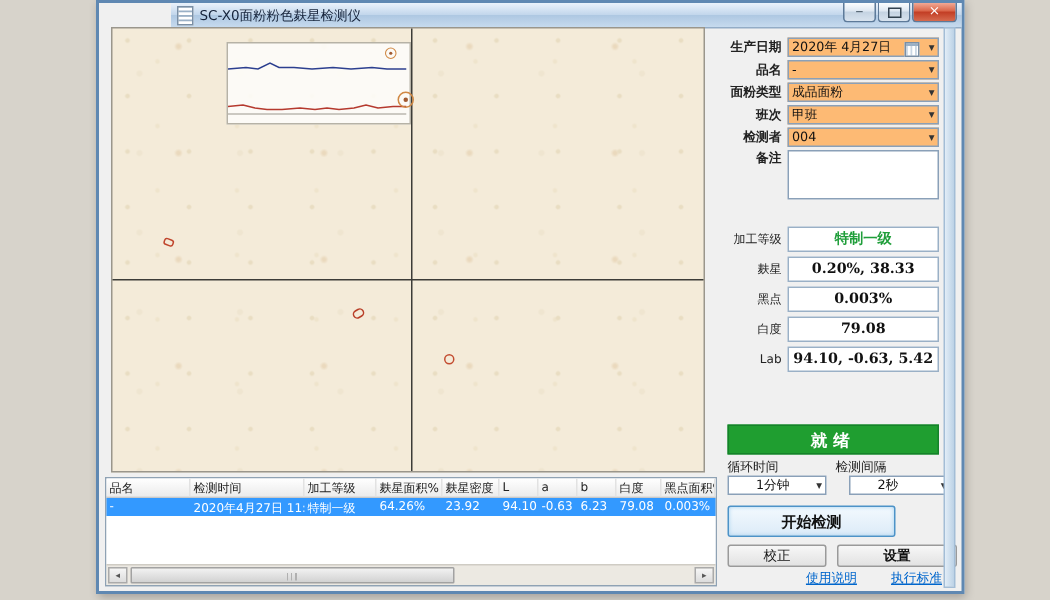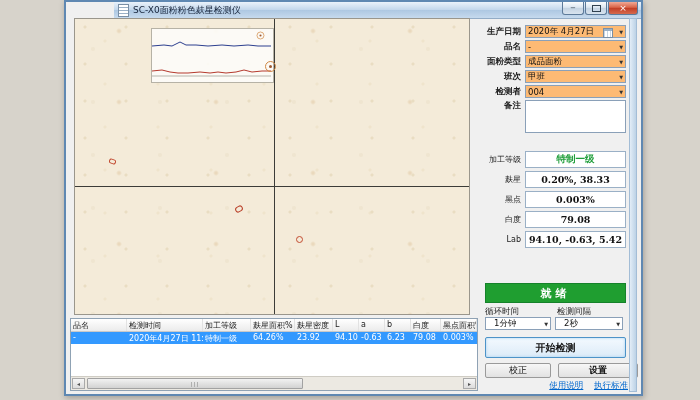--- a/index.html
+++ b/index.html
@@ -96,33 +96,33 @@
     white-space:nowrap;}
   .rbox.green{color:#1f9e3a;}
   
   .readybar{position:absolute;left:419px;top:281px;width:141px;height:20px;box-sizing:border-box;
     background:#1f9e30;border:1px solid #15822a;color:#fff;font-weight:bold;font-size:11px;
     letter-spacing:4px;display:flex;align-items:center;justify-content:center;}
   .clabel{position:absolute;top:304px;font-size:8.5px;color:#222;}
   .cl1{left:419px;} .cl2{left:479px;margin-left:12px;}
   .combo{position:absolute;top:315px;height:13px;box-sizing:border-box;background:#fff;
     border:1px solid #8aa0b8;font-size:8.5px;display:flex;align-items:center;
-    padding:0 8px;color:#111;}
+    padding:0 18px;color:#111;}
   .combo .carat{top:3px;}
-  .combo1{left:419px;width:66px;} .combo2{left:489px;width:68px;}
+  .combo1{left:419px;width:66px;} .combo2{left:500px;width:68px;}
   .btn{position:absolute;box-sizing:border-box;display:flex;align-items:center;
     justify-content:center;font-size:9px;color:#111;
     background:linear-gradient(#f7f7f7,#e2e2e2);border:1px solid #9a9a9a;border-radius:2px;}
-  .startbtn{left:419px;top:335px;width:141px;height:21px;font-weight:bold;font-size:10px;
+  .startbtn{left:419px;top:335px;width:112px;height:21px;font-weight:bold;font-size:10px;
     background:linear-gradient(#f3f9fe,#dcebf8);border:1px solid #4d93c8;
     box-shadow:inset 0 0 3px #a8d2f0;}
   .calbtn{left:419px;top:361px;width:66px;height:15px;}
   .setbtn{left:492px;top:361px;width:80px;height:15px;font-weight:bold;}
   .links{position:absolute;left:419px;top:378px;width:143px;text-align:right;font-size:8.5px;}
-  .links span{color:#0066cc;text-decoration:underline;margin-left:8px;cursor:pointer;}
+  .links span{color:#0066cc;text-decoration:underline;margin-left:20px;cursor:pointer;}
   .strip{position:absolute;left:563px;top:16px;width:8px;height:374px;box-sizing:border-box;
     background:linear-gradient(90deg,#e2edf7,#bcd2e6);border:1px solid #a3bdd6;}
 </style>
 </head>
 <body>
 
 <div class="desktop">
   <div class="window">
 
     <div class="titlebar">

